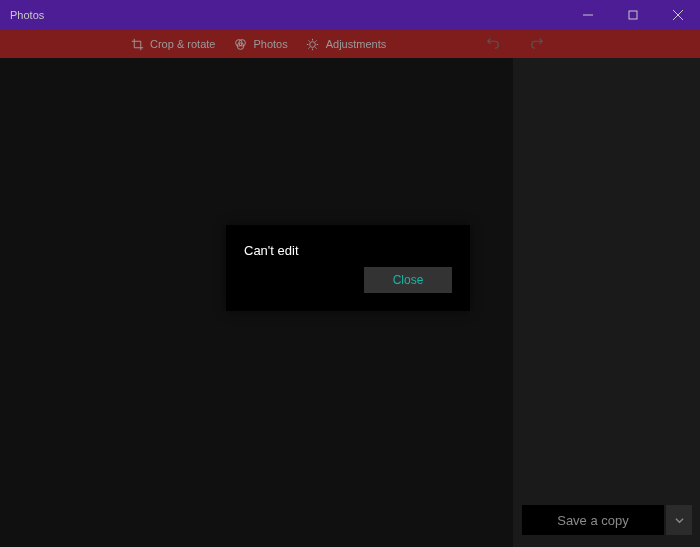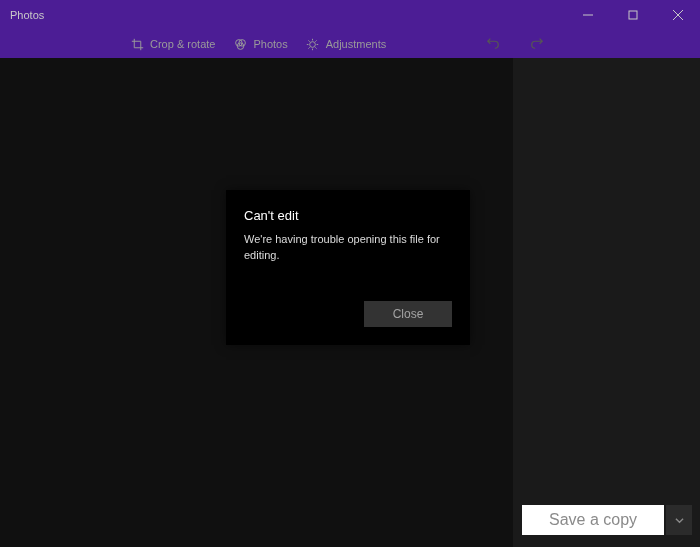--- a/index.html
+++ b/index.html
@@ -47,21 +47,21 @@
       fill: none;
     }
     .toolbar {
       height: 28px;
       display: flex;
       align-items: center;
       padding-left: 130px;
       gap: 18px;
       color: #9a9a9a;
       font-size: 11px;
-      background: #4c1d95;
+      background: #7f1d1d;
     }
     .tool-item {
       display: flex;
       align-items: center;
       gap: 6px;
       cursor: pointer;
     }
     .tool-icon {
       display: inline-flex;
       align-items: center;
@@ -115,24 +115,24 @@
     .save-row {
       position: absolute;
       bottom: 12px;
       left: 8px;
       right: 8px;
       display: flex;
       height: 30px;
     }
     .save-btn {
       flex: 1;
-      background: #ffffff;
+      background: #000000;
       color: #8a8a8a;
       border: none;
-      font-size: 16px;
+      font-size: 13px;
       display: flex;
       align-items: center;
       justify-content: center;
       cursor: pointer;
     }
     .save-dropdown {
       width: 26px;
       background: #2b2b2b;
       margin-left: 2px;
       display: flex;
@@ -175,21 +175,21 @@
       font-size: 11px;
       line-height: 1.4;
       margin-bottom: 38px;
     }
     .dialog-footer {
       display: flex;
       justify-content: flex-end;
     }
     .dialog-close-btn {
       background: #333333;
-      color: #a3a3a3;
+      color: #14b8a6;
       border: none;
       width: 88px;
       height: 26px;
       font-size: 12px;
       cursor: pointer;
     }
   </style>
 </head>
 <body>
 
@@ -274,18 +274,17 @@
             <path d="M1 3 L5 7 L9 3"></path>
           </svg>
       </div>
     </div>
   </div>
 </div>
 
 <div class="dialog-overlay">
   <div class="dialog">
     <div class="dialog-title">Can't edit</div>
-    <div class="dialog-message">We're having trouble opening this file for editing.</div>
     <div class="dialog-footer">
       <button class="dialog-close-btn">Close</button>
     </div>
   </div>
 </div>
 
 </body></html>

